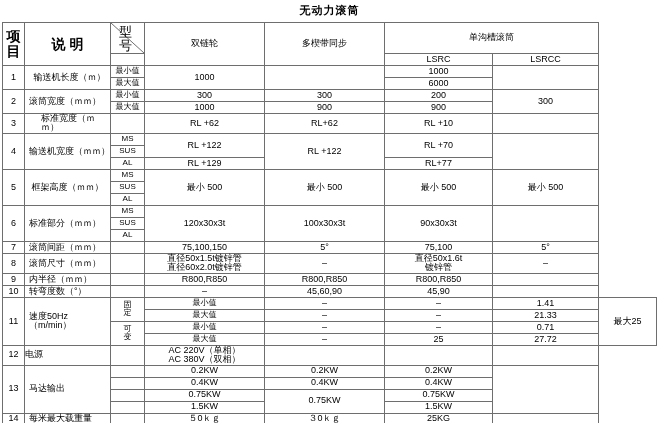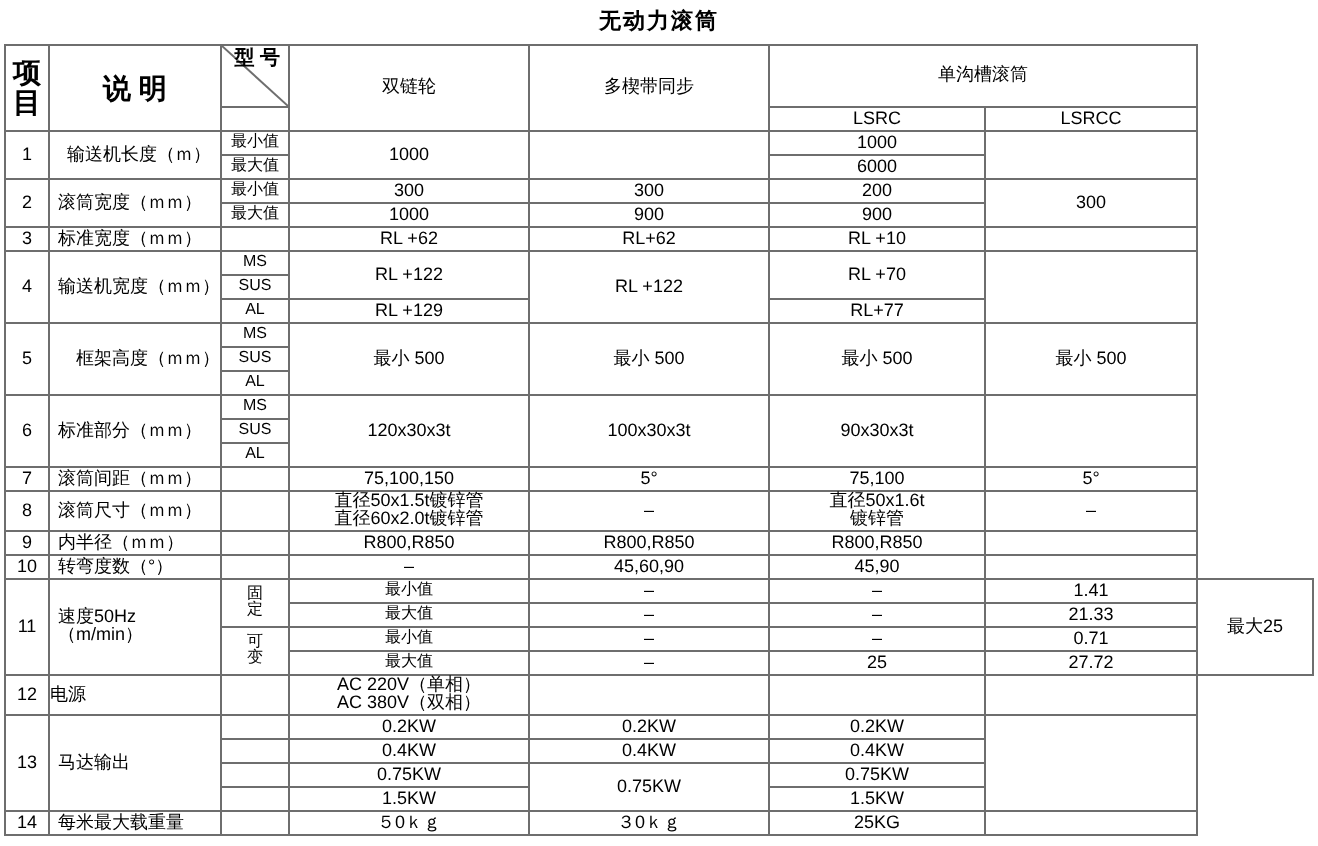--- a/index.html
+++ b/index.html
@@ -42,21 +42,21 @@
   .sub{width:34px;}
   .colA{width:120px;}
   .colB{width:120px;}
   .colC{width:108px;}
   .colD{width:106px;}
   .diag{
     position:relative;
     height:30px;
   }
   .diag .tr{
-    position:absolute;right:4px;top:2px;font-weight:bold;font-size:10px;
+    position:absolute;right:4px;top:2px;font-weight:normal;font-size:13px;
   }
   .diag svg{position:absolute;left:0;top:0;width:100%;height:100%;}
   .tiny{font-size:8px;}
 </style>
 </head>
 <body>
 
 <div id="sheet">
 
   <div class="title">无动力滚筒</div>
@@ -117,21 +117,21 @@
           <td rowspan="2">300</td>
         </tr>
         <tr>
           <td class="tiny">最大值</td>
           <td>1000</td>
           <td>900</td>
           <td>900</td>
         </tr>
         <tr>
           <td rowspan="1" class="lbl">3</td>
-          <td rowspan="1" class="lbl" style="text-align: left; padding-left: 4px;">标准宽度（ｍｍ）</td>
+          <td rowspan="1" class="lbl" style="text-align: left; padding-left: 16px;">标准宽度（ｍｍ）</td>
           <td></td>
           <td>RL +62</td>
           <td>RL+62</td>
           <td>RL +10</td>
           <td></td>
         </tr>
         <tr>
           <td rowspan="3" class="lbl">4</td>
           <td rowspan="3" class="lbl" style="text-align: left; padding-left: 4px;">输送机宽度（ｍｍ）</td>
           <td class="tiny">MS</td>
@@ -143,21 +143,21 @@
         <tr>
           <td class="tiny">SUS</td>
         </tr>
         <tr>
           <td class="tiny">AL</td>
           <td>RL +129</td>
           <td>RL+77</td>
         </tr>
         <tr>
           <td rowspan="3" class="lbl">5</td>
-          <td rowspan="3" class="lbl" style="text-align: right; padding-left: 0;">框架高度（ｍｍ）</td>
+          <td rowspan="3" class="lbl" style="text-align: center; padding-left: 0;">框架高度（ｍｍ）</td>
           <td class="tiny">MS</td>
           <td rowspan="3">最小 500</td>
           <td rowspan="3">最小 500</td>
           <td rowspan="3">最小 500</td>
           <td rowspan="3">最小 500</td>
         </tr>
         <tr>
           <td class="tiny">SUS</td>
         </tr>
         <tr>

